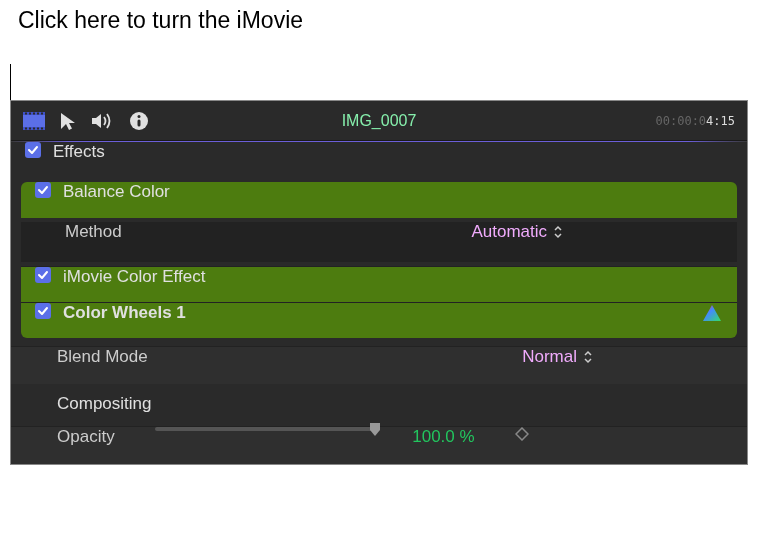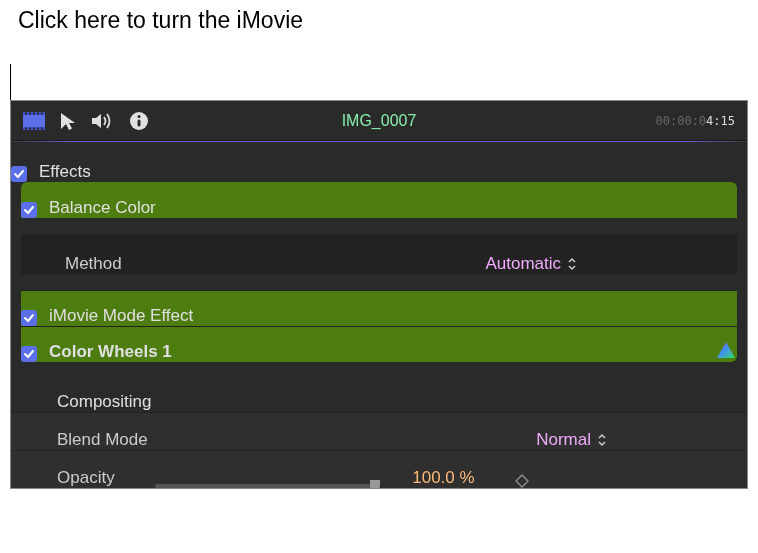--- a/index.html
+++ b/index.html
@@ -86,23 +86,23 @@
     }
     .purple-line {
       height: 1px;
       background: linear-gradient(90deg, #3a3a3a 0%, #6b5ed8 8%, #6b5ed8 92%, #3a3a3a 100%);
     }
     .section {
       background: #2a2a2a;
     }
     .row {
       display: flex;
-      align-items: flex-end;
+      align-items: flex-start;
       height: 36px;
-      padding: 0 0;
+      padding: 0 14px;
       color: #e0e0e0;
       font-size: 17px;
     }
     .row-header {
       background: #2a2a2a;
       height: 40px;
     }
     .row-effect {
       background: #4d7c0f;
       margin: 0 10px;
@@ -113,21 +113,21 @@
       border-top-left-radius: 6px;
       border-top-right-radius: 6px;
     }
     .row-effect.last {
       border-bottom-left-radius: 6px;
       border-bottom-right-radius: 6px;
       font-weight: bold;
     }
     .row-method {
       background: #222;
-      margin: 16px 10px;
+      margin: 4px 10px;
       padding-left: 44px;
       height: 40px;
       color: #ccc;
       gap: 48px;
     }
     .row-compositing-header {
       background: #2a2a2a;
       padding-left: 46px;
       height: 42px;
       padding-top: 10px;
@@ -183,21 +183,21 @@
       position: absolute;
       right: -8px;
       top: -6px;
       width: 16px;
       height: 16px;
     }
     .slider-thumb svg { display: block; }
     .opacity-value {
       width: 80px;
       text-align: right;
-      color: #fdba74;
+      color: #22c55e;
       margin-right: 40px;
     }
     .diamond-icon {
       width: 14px;
       height: 14px;
       margin-right: 8px;
     }
     .diamond-icon svg { display: block; }
     .blend-row .dropdown {
       margin-right: 140px;
@@ -299,21 +299,21 @@
         </span>
       </span>
     </div>
 
     <div class="row row-effect">
       <span class="checkbox">
         <svg width="12" height="12" viewBox="0 0 12 12">
             <path d="M2 6 L5 9 L10 3" stroke="#fff" stroke-width="2" fill="none" stroke-linecap="round" stroke-linejoin="round"></path>
           </svg>
       </span>
-      <span>iMovie Mode Effect</span>
+      <span>iMovie Color Effect</span>
     </div>
 
     <div class="row row-effect last">
       <span class="checkbox">
         <svg width="12" height="12" viewBox="0 0 12 12">
             <path d="M2 6 L5 9 L10 3" stroke="#fff" stroke-width="2" fill="none" stroke-linecap="round" stroke-linejoin="round"></path>
           </svg>
       </span>
       <span>Color Wheels 1</span>
       <span class="spacer"></span>
@@ -326,36 +326,36 @@
               <stop offset="100%" stop-color="#33dd66"></stop>
             </linearGradient>
           </defs>
           <path d="M11 2 L20 18 L2 18 Z" fill="url(#g1)"></path>
         </svg>
       </span>
     </div>
 
     <div class="gap-below-color-wheels"></div>
 
-    <div class="row row-compositing-header">
-      <span>Compositing</span>
-    </div>
-
     <div class="row row-sub blend-row">
       <span>Blend Mode</span>
       <span class="spacer"></span>
       <span class="dropdown">
         <span>Normal</span>
         <span class="dropdown-arrows">
           <svg width="10" height="14" viewBox="0 0 10 14">
               <path d="M2 5 L5 2 L8 5" stroke="#ccc" stroke-width="1.5" fill="none"></path>
               <path d="M2 9 L5 12 L8 9" stroke="#ccc" stroke-width="1.5" fill="none"></path>
             </svg>
         </span>
       </span>
+    </div>
+
+    <div class="row row-compositing-header">
+      <span>Compositing</span>
     </div>
 
     <div class="row row-sub">
       <span>Opacity</span>
       <div class="slider-track">
         <span class="slider-thumb">
           <svg width="16" height="16" viewBox="0 0 16 16">
               <path d="M3 2 L13 2 L13 9 L8 15 L3 9 Z" fill="#999"></path>
             </svg>
         </span>

